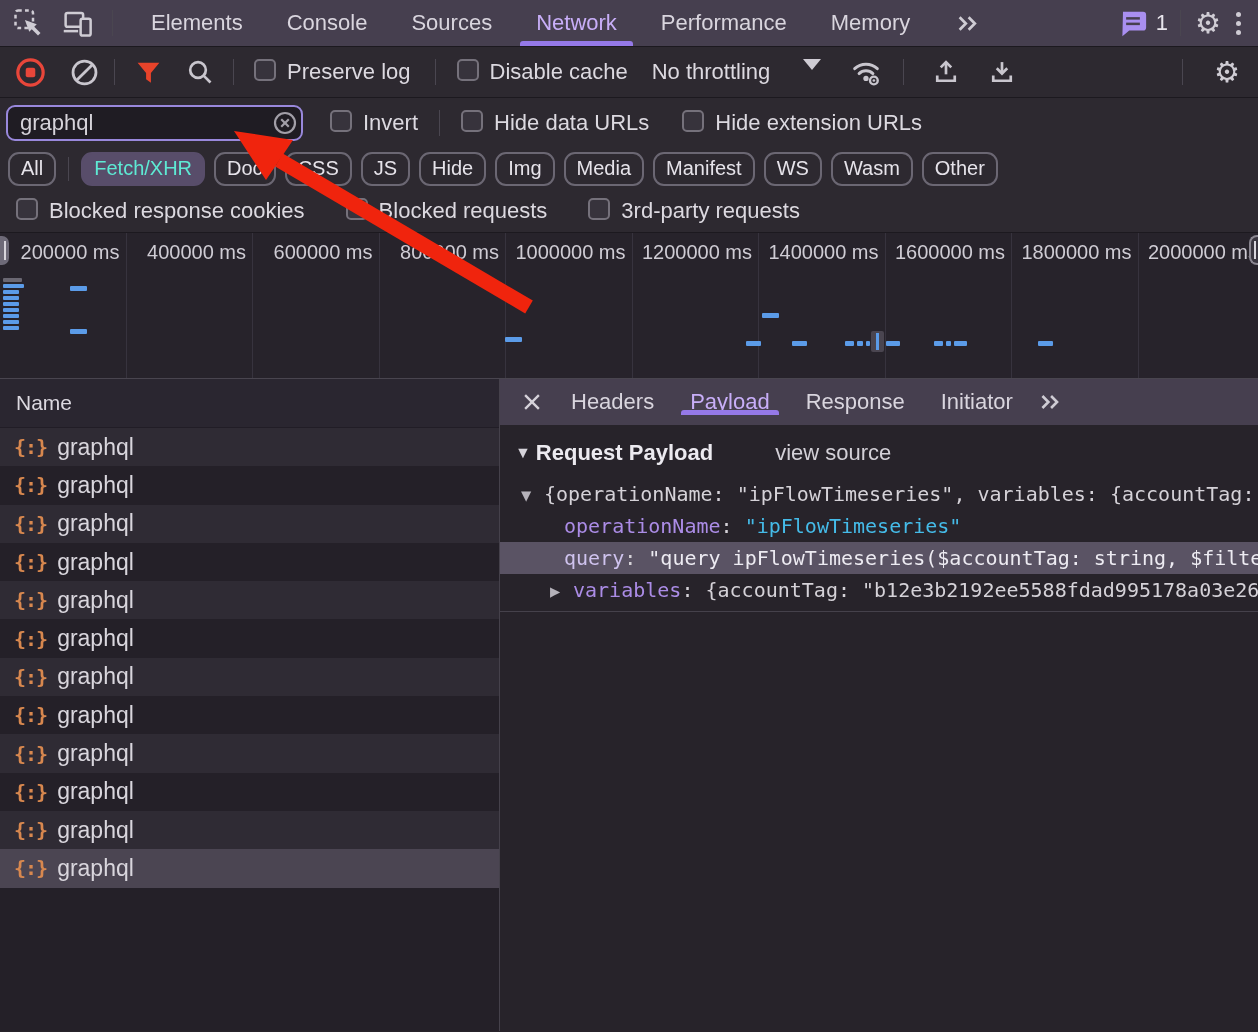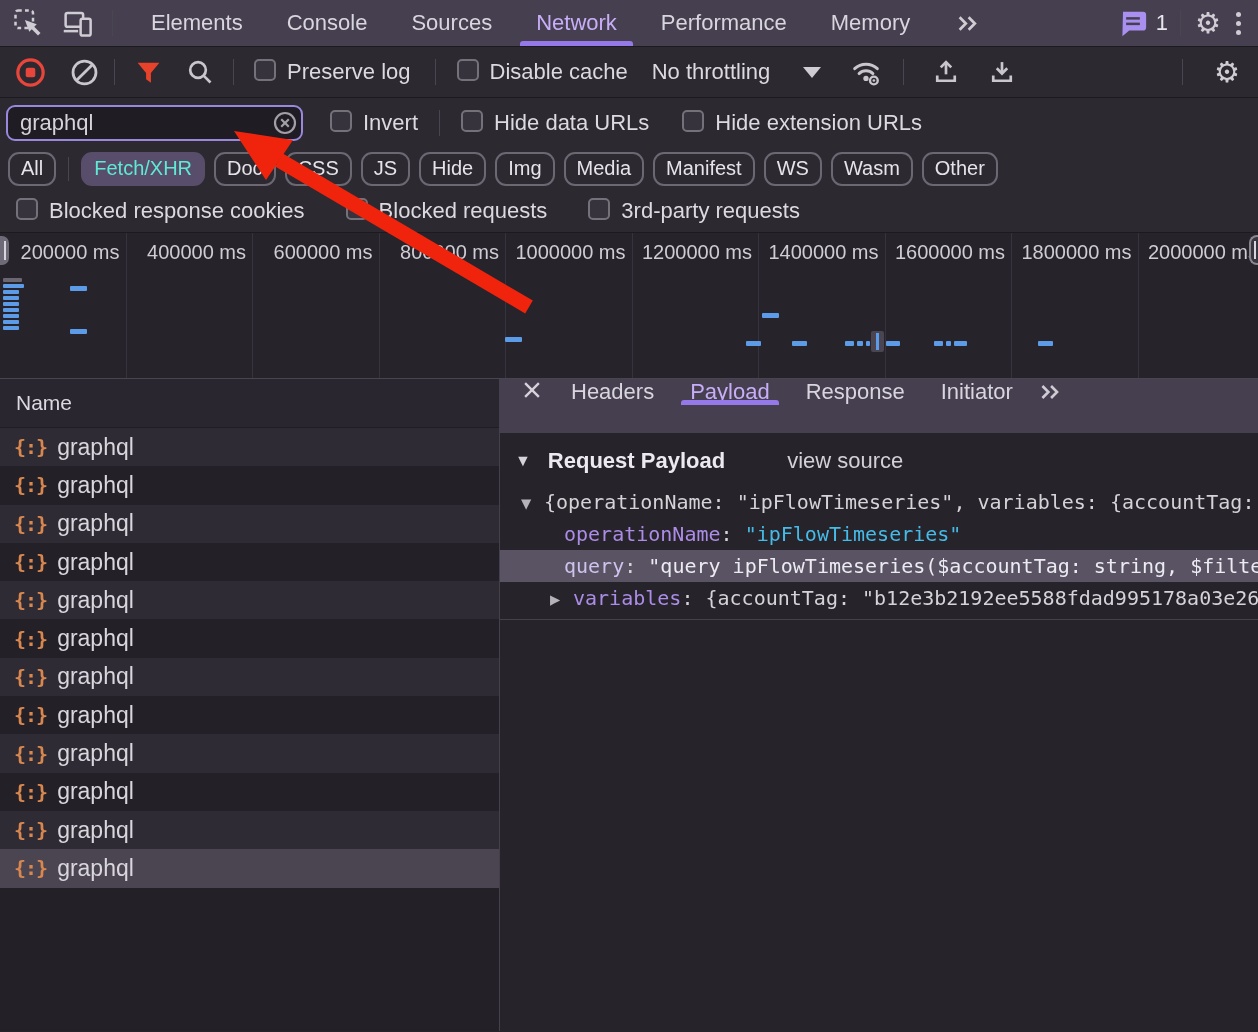--- a/index.html
+++ b/index.html
@@ -17,21 +17,21 @@
 .tabbar .spacer{flex:1}
 .msg-count{font-size:22px;color:#e8e5ec;margin:0 12px 0 8px}
 .kebab{display:flex;flex-direction:column;gap:4px;margin:0 17px 0 15px}
 .kebab i{width:5px;height:5px;border-radius:50%;background:#cfccd4}
 
 .toolbar{height:51px;background:#2d2930;display:flex;align-items:center;border-bottom:1px solid #1c191f}
 .toolbar .vdiv{margin:0 15px}
 .cb{width:22px;height:22px;border:2px solid #75717b;border-radius:5px;background:#37333c;flex:none}
 .cb-label{font-size:22px;color:#dcd9e0;margin-left:11px;white-space:nowrap}
 .cb-group{display:flex;align-items:flex-start}
-.throttle{display:flex;align-items:center;margin-left:24px}
+.throttle{display:flex;align-items:flex-start;margin-left:24px}
 .throttle .lbl{font-size:22px;color:#dcd9e0}
 .caret{width:0;height:0;border-left:9px solid transparent;border-right:9px solid transparent;border-top:11px solid #cfccd4;margin-left:33px}
 
 .filterrow{height:49px;background:#2d2930;display:flex;align-items:center}
 .filter-input{position:relative;margin-left:6px;width:297px;height:36px;flex:none}
 .filter-input input{width:100%;height:100%;background:#1f1c23;border:2px solid #9988dc;border-radius:9px;color:#d6d3da;font-size:22px;font-family:"Liberation Sans",sans-serif;padding:0 40px 0 12px;outline:none}
 .clear-btn{position:absolute;right:6px;top:6px}
 .filterrow .vdiv{margin:0 21px}
 
 .chiprow{height:43px;background:#2d2930;display:flex;align-items:center;gap:9px;padding-left:8px}
@@ -59,30 +59,30 @@
 .main{display:flex;height:652px}
 .left{width:500px;flex:none;border-right:1px solid #45414b;background:#242028;display:flex;flex-direction:column}
 .name-header{height:49px;flex:none;background:#2a2630;border-bottom:1px solid #211d26;display:flex;align-items:center;padding-left:16px;font-size:21px;color:#dcd9e0}
 .req-row{height:38.3px;flex:none;display:flex;align-items:center;padding-left:14px}
 .req-row:nth-child(odd){background:#2f2b34}
 .req-row:nth-child(even){background:#242028}
 .req-row.selected{background:#4b4552}
 .req-icon{font-family:"DejaVu Sans Mono",monospace;font-weight:bold;font-size:20px;color:#d8884f;letter-spacing:-1px}
 .req-label{font-size:23px;color:#d9d6dd;margin-left:10px}
 .right{flex:1;display:flex;flex-direction:column;overflow:hidden}
-.detail-tabs{height:54px;flex:none;background:#463f4f;display:flex;align-items:flex-start}
+.detail-tabs{height:46px;flex:none;background:#463f4f;display:flex;align-items:center}
 .detail-tabs .closew{display:flex;align-items:center;margin:0 10px 0 21px}
 .dtab{padding:0 18px;display:flex;align-items:center;font-size:22px;color:#d9d5de;position:relative}
 .dtab.selected{color:#c8aef8}
 .dtab.selected::after{content:'';position:absolute;left:9px;right:9px;bottom:0;height:5px;background:#9579e8;border-radius:3px 3px 0 0}
 .detail-tabs .chevw{display:flex;align-items:center;margin-left:6px}
 .payload{background:#27232a;flex:1}
 .rp-row{display:flex;align-items:center;height:38px;margin-top:9px;padding-left:15px}
 .rp-tri{font-size:16px;color:#d6d3da}
-.rp-title{font-size:22px;font-weight:bold;color:#eceaf0;margin-left:17px}
+.rp-title{font-size:22px;font-weight:bold;color:#eceaf0;margin-left:5px}
 .rp-link{font-size:22px;color:#d3d0d7;margin-left:62px}
 .tree{font-family:"DejaVu Sans Mono",monospace;font-size:20px;margin-top:6px}
 .tree-row{height:32px;line-height:32px;white-space:nowrap;overflow:hidden}
 .tree-row.hl{background:#5a5364}
 .ind-root{padding-left:21px}
 .ind-child{padding-left:64px}
 .ind-child2{padding-left:50px}
 .twisty{display:inline-block;width:23px;font-size:17px;color:#b5b2ba}
 .seg-plain{color:#d5d2d8}
 .seg-key{color:#ab8ce6}

